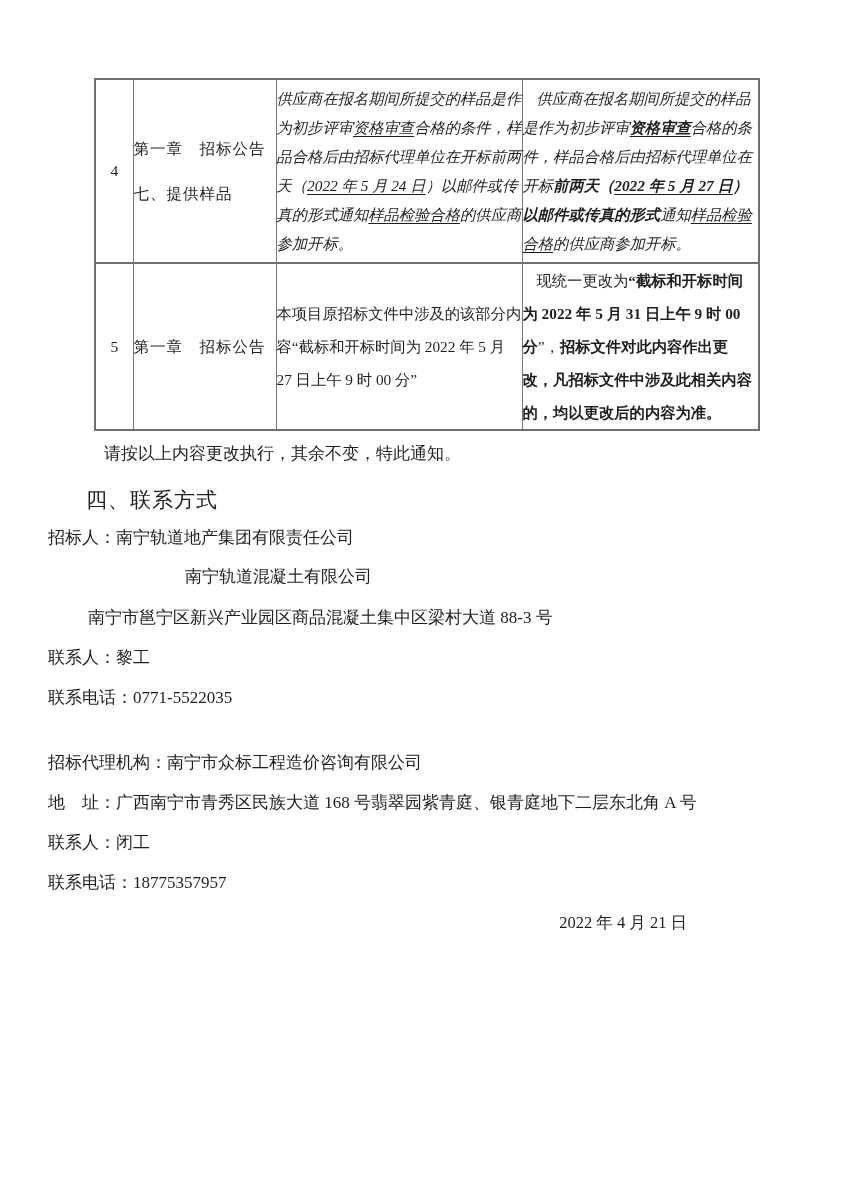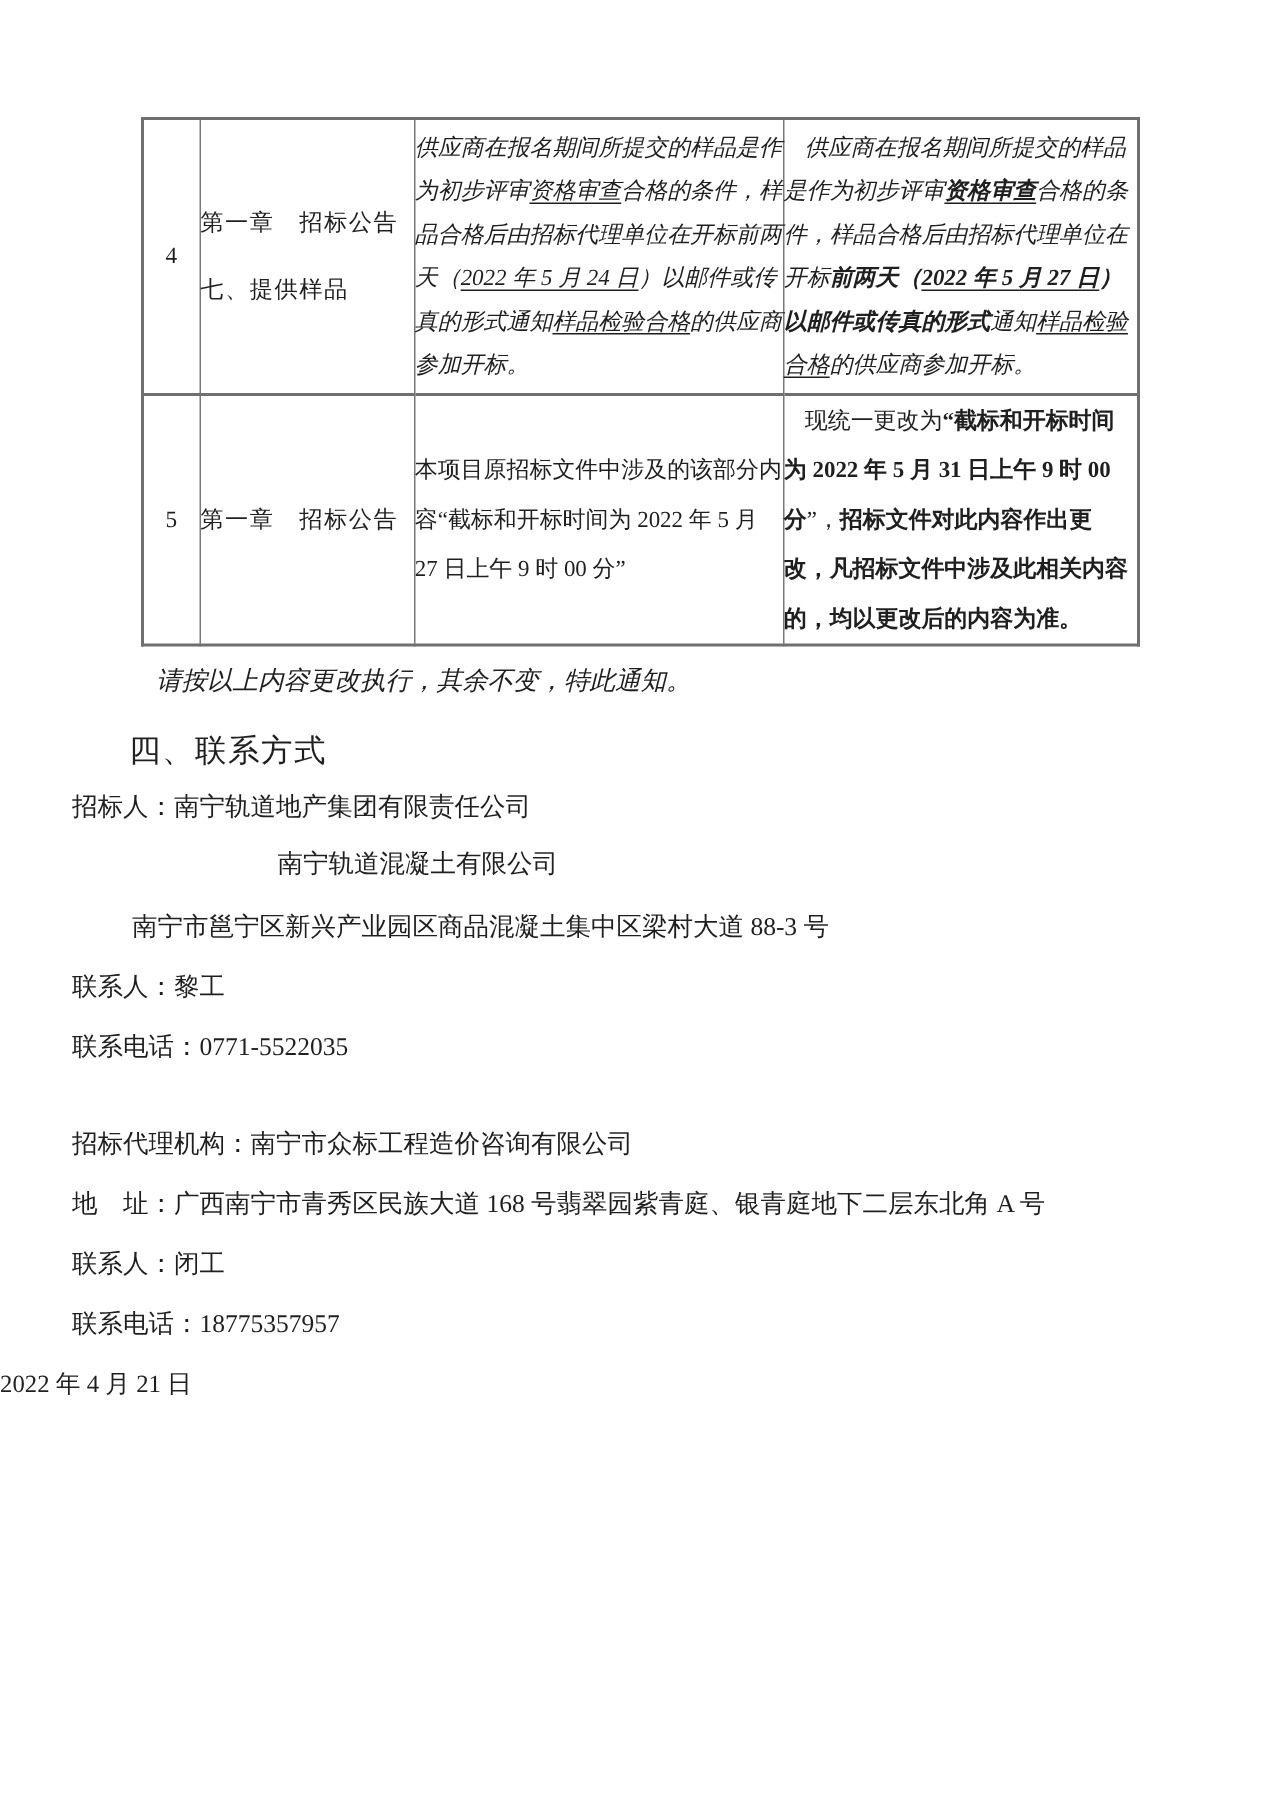--- a/index.html
+++ b/index.html
@@ -45,38 +45,37 @@
   .lh-r4 { line-height: 29px; font-style: italic; }
   .lh-r5 { line-height: 33px; }
   .indent-first { text-indent: 14px; }
   .seg-b { font-weight: bold; }
   .seg-u { text-decoration: underline; text-underline-offset: 3px; text-decoration-thickness: 1px; }
   
   .notice-line {
     margin: 8px 0 0 104px;
     font-size: 17px;
     line-height: 30px;
-    font-style: italic;
   }
   .section-heading {
     margin: 16px 0 0 86px;
     font-size: 21px;
     line-height: 30px;
     letter-spacing: 1px;
   }
   .contact-block { margin-top: 3px; font-size: 17px; }
   .contact-line { margin-left: 48px; line-height: 40px; }
   .cont-company  { margin-left: 185px; line-height: 40px; font-family: Liberation Mono, monospace; }
   .cont-address  { margin-left: 88px; line-height: 40px; }
   .cont-shop     { margin-left: 182px; line-height: 40px; }
   .agency-gap { margin-top: 25px; }
   .doc-date {
     font-size: 16.5px;
     line-height: 40px;
-    text-align: left;
+    text-align: right;
     margin-right: 163px;
   }
 </style>
 </head>
 <body>
 
 <div class="page">
 
   <table class="change-table">
     <colgroup>

